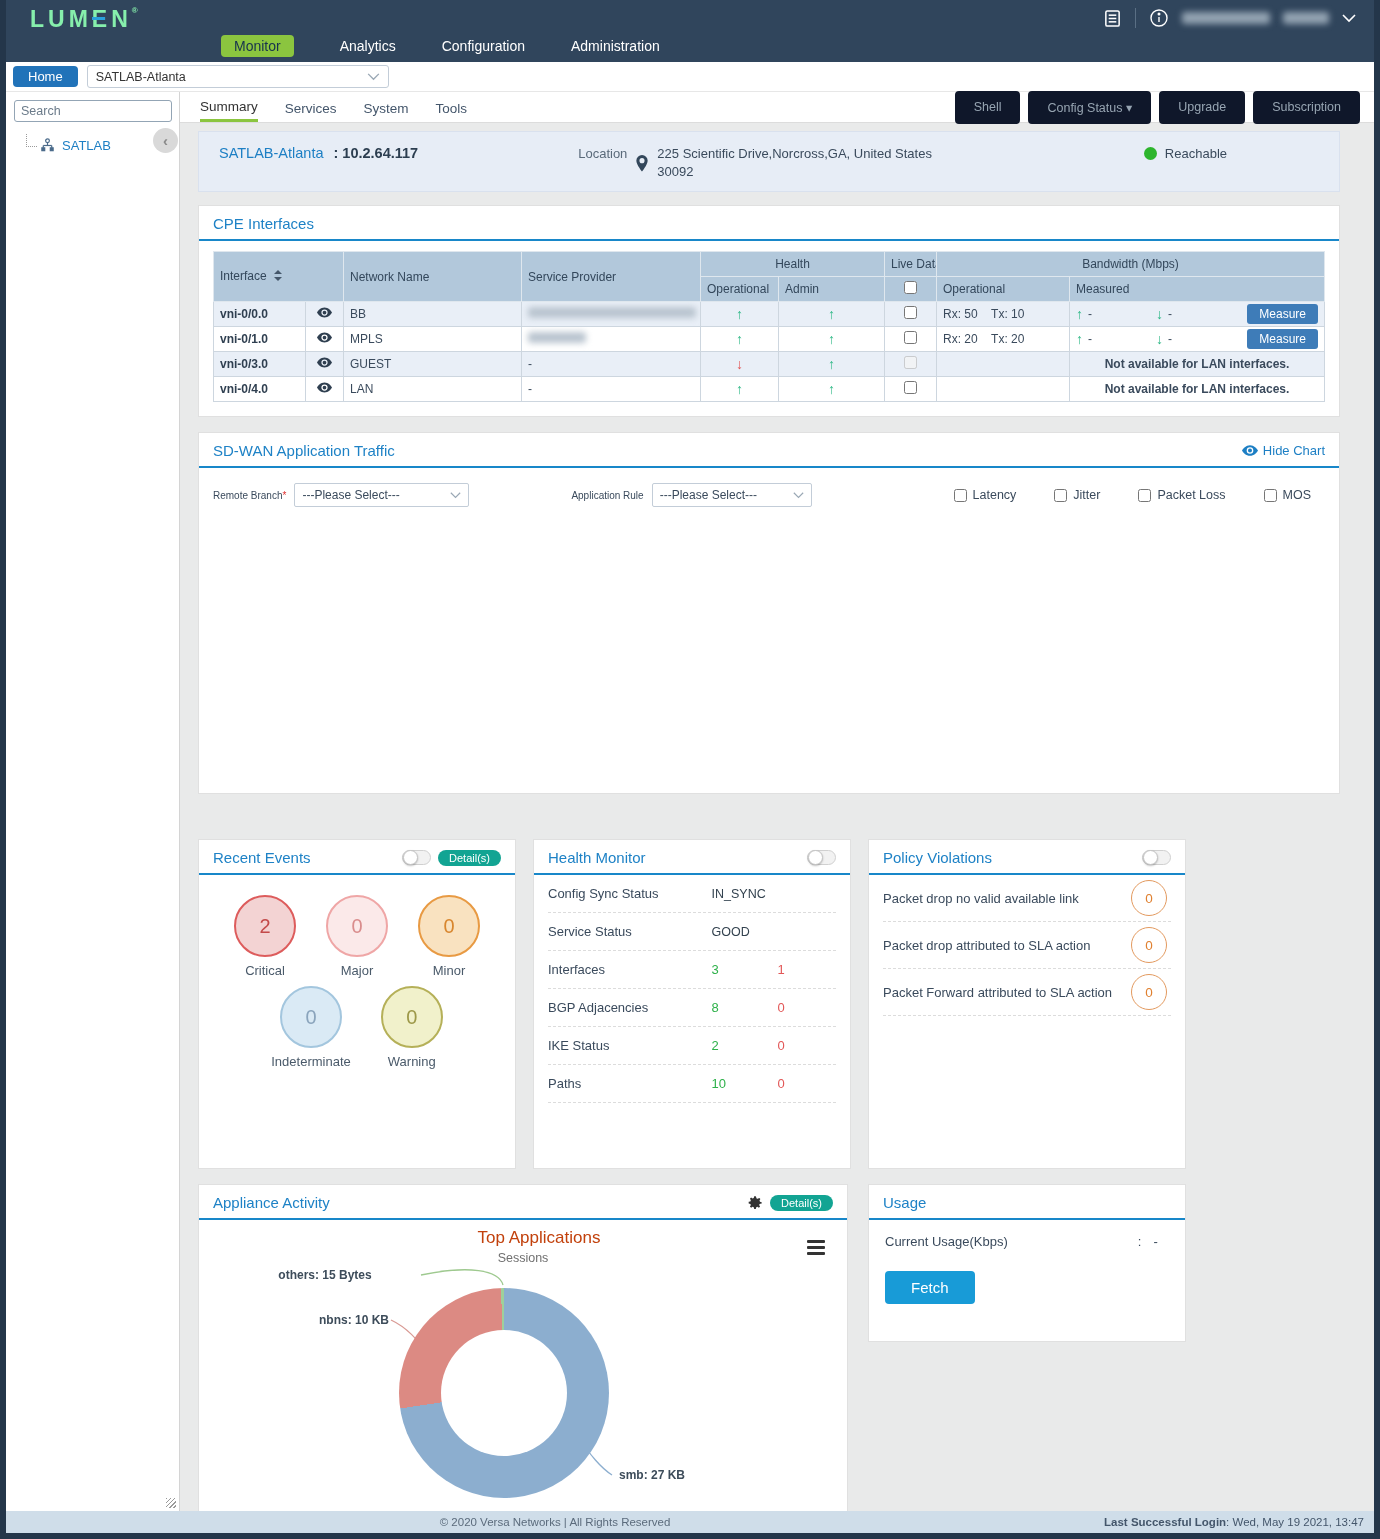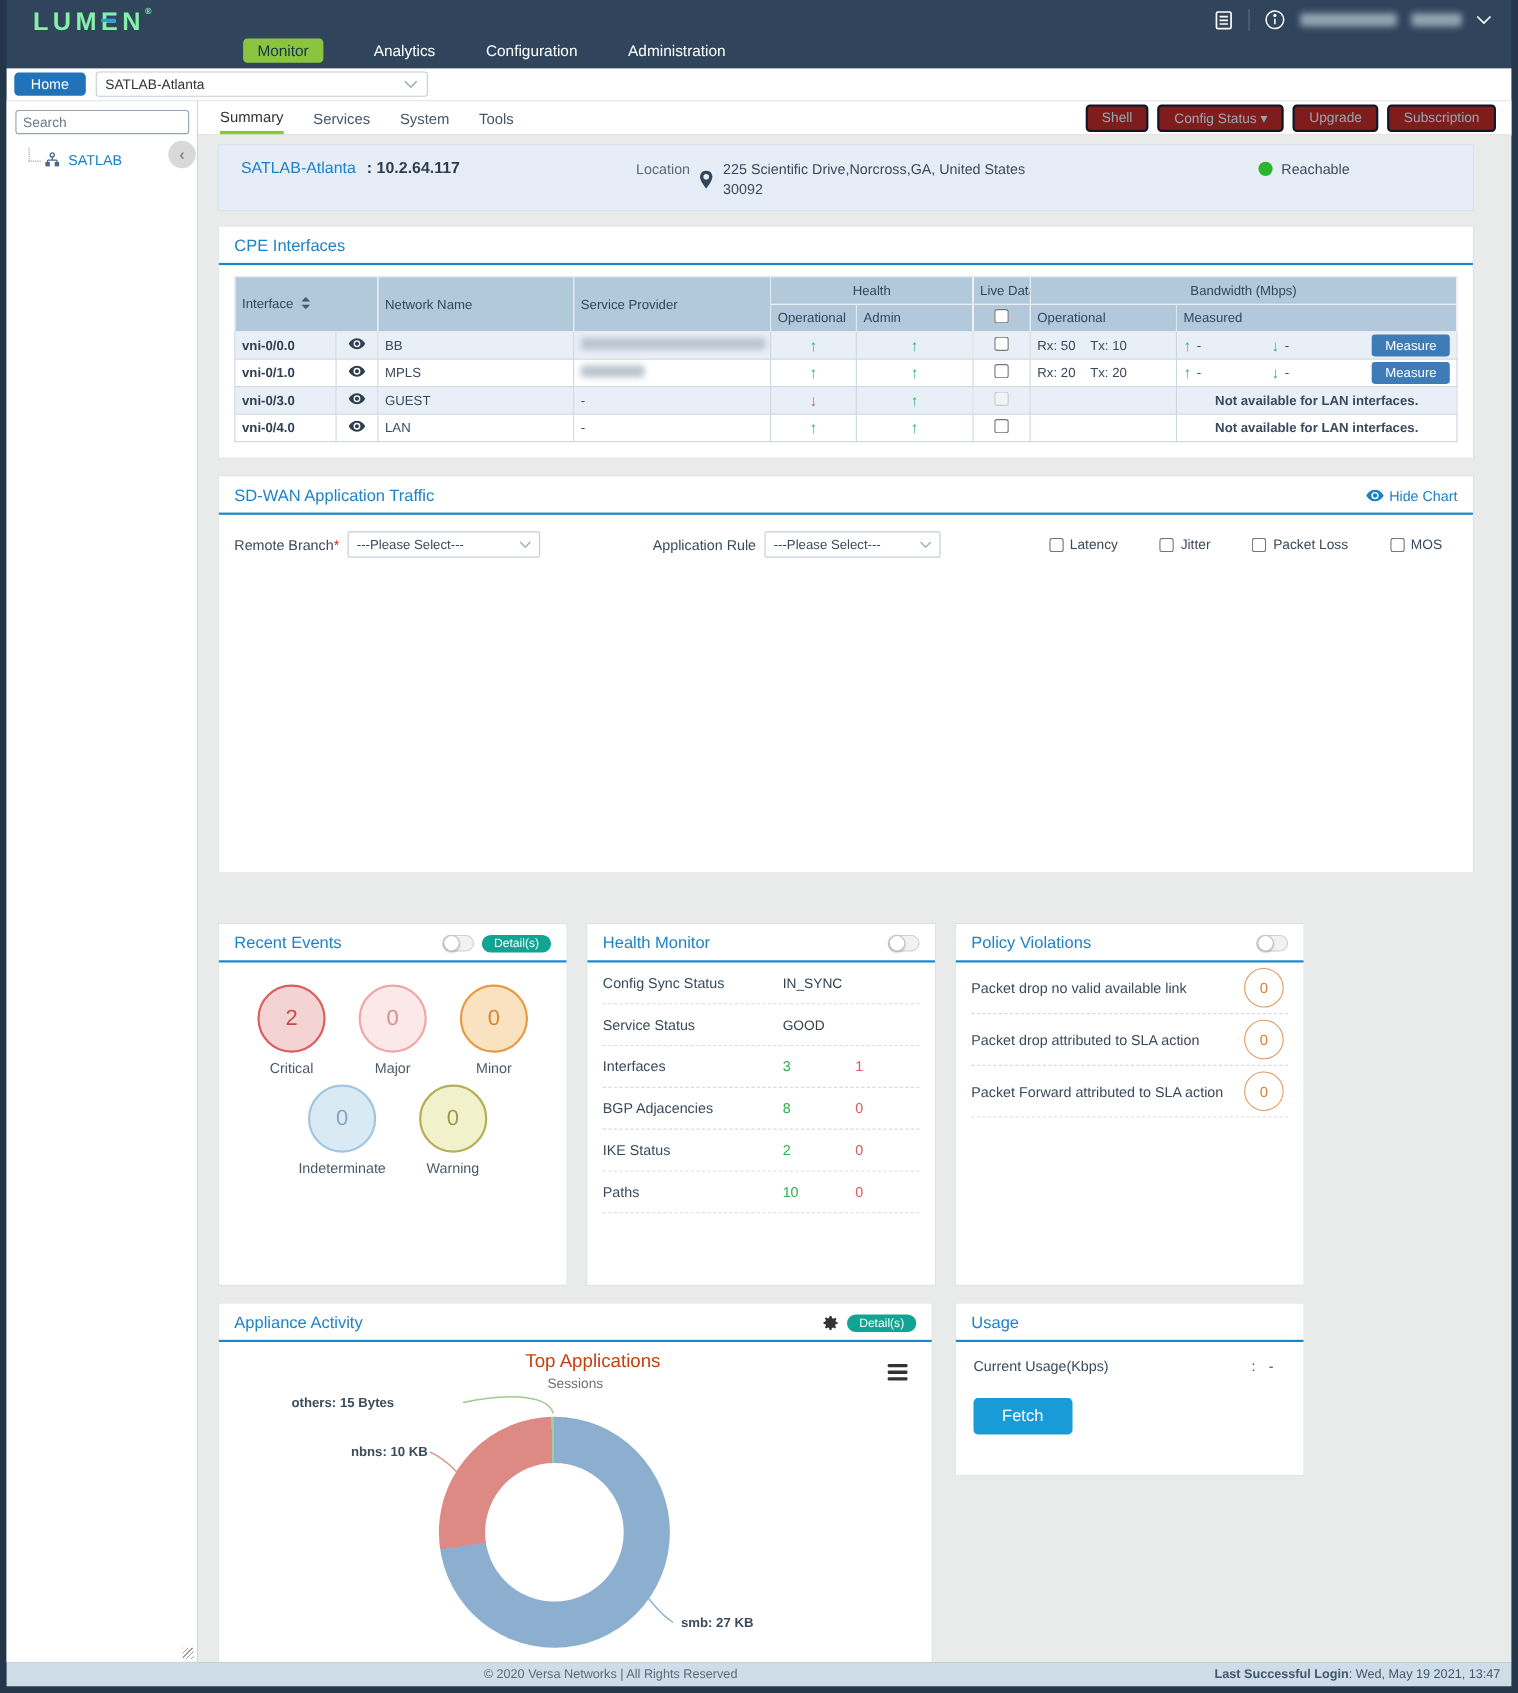--- a/index.html
+++ b/index.html
@@ -37,21 +37,21 @@
   .tree-label { color:#1d7fc4; font-size:13px; }
   .collapse-btn { position:absolute; right:1px; top:36px; width:25px; height:25px; border-radius:50%; background:#d9d9d9; color:#8a8a8a; display:flex; align-items:center; justify-content:center; font-size:15px; font-weight:700; cursor:pointer; }
   .resize-handle { position:absolute; right:3px; bottom:3px; width:10px; height:10px; cursor:nwse-resize;
     background:repeating-linear-gradient(135deg,#9a9a9a 0 1px,transparent 1px 3px); }
 
   .main { flex:1; display:flex; flex-direction:column; min-width:0; }
   .page-tabs { height:31px; background:#fff; flex:none; display:flex; align-items:center; padding:0 14px 0 20px; border-bottom:1px solid #dcdcdc; }
   .ptab { font-size:13.5px; color:#44566b; margin-right:27px; padding:7px 0 5px 0; cursor:pointer; }
   .ptab.active { color:#333; border-bottom:3px solid #8bc53f; }
   .tab-actions { margin-left:auto; display:flex; gap:8px; }
-  .tab-action-btn { border:2px solid #0f172a; border-radius:4px; background:#7f1d1d; color:#97a5b2; font-size:12.5px; padding:3px 13px; cursor:pointer; font-family:inherit; }
+  .tab-action-btn { border:6px solid #0f172a; border-radius:4px; background:#0f172a; color:#97a5b2; font-size:12.5px; padding:3px 13px; cursor:pointer; font-family:inherit; }
 
   .content { flex:1; padding:8px 34px 0 18px; overflow:hidden; }
 
   
   .info-bar { background:#e7edf6; border:1px solid #d9e1ee; display:flex; padding:13px 20px 10px 20px; min-height:60px; }
   .appliance-name { color:#1d7fc4; font-size:14.5px; }
   .appliance-ip { color:#2c3e50; font-size:14.5px; font-weight:700; margin-left:10px; }
   .loc-group { margin-left:160px; display:flex; gap:8px; }
   .loc-label { color:#5a6a7a; font-size:13px; padding-top:1px; }
   .loc-address { color:#3a4a5c; font-size:13px; line-height:18px; }
@@ -88,21 +88,21 @@
   .measured-cell .grp { display:flex; gap:5px; align-items:center; }
   .measured-cell .grp2 { margin-left:58px; }
   .measure-btn { margin-left:auto; background:#3e7cb8; border:none; color:#fff; font-size:12px; padding:3px 12px; border-radius:3px; cursor:pointer; font-family:inherit; }
   .lan-note { font-weight:700; color:#2f3f50; text-align:center; }
   input[type="checkbox"] { width:13px; height:13px; accent-color:#4a7ab5; cursor:pointer; }
 
   
   .sdwan-card { margin-top:15px; height:362px; }
   .link-blue { color:#1d7fc4; font-size:13px; display:flex; align-items:center; gap:5px; cursor:pointer; }
   .sdwan-controls { display:flex; align-items:center; padding:15px 16px 0 14px; }
-  .ctl-label { font-size:13px; color:#3a4a5c; }
+  .ctl-label { font-size:10px; color:#3a4a5c; }
   .req { color:#e03030; }
   .fake-select { height:24px; border:1px solid #c3cdd8; border-radius:2px; background:#fff; display:flex; align-items:center; padding:0 7px; font-size:12px; color:#3a4a5c; cursor:pointer; margin-left:8px; }
   .fake-select .sel-text { flex:1; }
   .rb-select { width:175px; }
   .ar-select { width:160px; }
   .ar-group { margin-left:102px; display:flex; align-items:center; }
   .metrics { margin-left:auto; display:flex; gap:38px; margin-right:12px; }
   .metric { display:flex; align-items:center; gap:6px; font-size:12.5px; color:#3a4a5c; }
 
   
@@ -142,21 +142,21 @@
 
   
   .chart-area { position:relative; height:292px; }
   .chart-title { text-align:center; margin-top:8px; font-size:17px; color:#c2410c;margin-left:32px; }
   .chart-subtitle { text-align:center; font-size:12.5px; color:#707070; margin-top:3px; }
   .hamburger { position:absolute; right:22px; top:12px; width:18px; cursor:pointer; }
   .hamburger div { height:3px; background:#333; margin-bottom:3px; border-radius:1px; }
   .donut { position:absolute; left:200px; top:60px; width:210px; height:210px; border-radius:50%; }
   .donut::after { content:''; position:absolute; inset:42px; background:#fff; border-radius:50%; }
   .donut-label { position:absolute; font-size:12px; font-weight:700; color:#3d4c5a; }
-  .dl-others { left:66px; width:160px; top:40px; text-align:left; }
+  .dl-others { left:46px; width:160px; top:40px; text-align:center; }
   .dl-nbns { left:40px; width:150px; top:85px; text-align:right; }
   .dl-smb { left:420px; top:240px; }
   .leader-svg { position:absolute; left:0; top:0; pointer-events:none; }
 
   
   .usage-body { padding:14px 16px; }
   .usage-row { display:flex; font-size:13px; color:#3a4a5c; }
   .usage-sep { margin-left:130px; }
   .usage-val { margin-left:12px; color:#3a4a5c; }
   .fetch-btn { margin-top:22px; background:#189bd7; color:#fff; border:none; border-radius:4px; padding:8px 26px; font-size:15px; cursor:pointer; font-family:inherit; }

